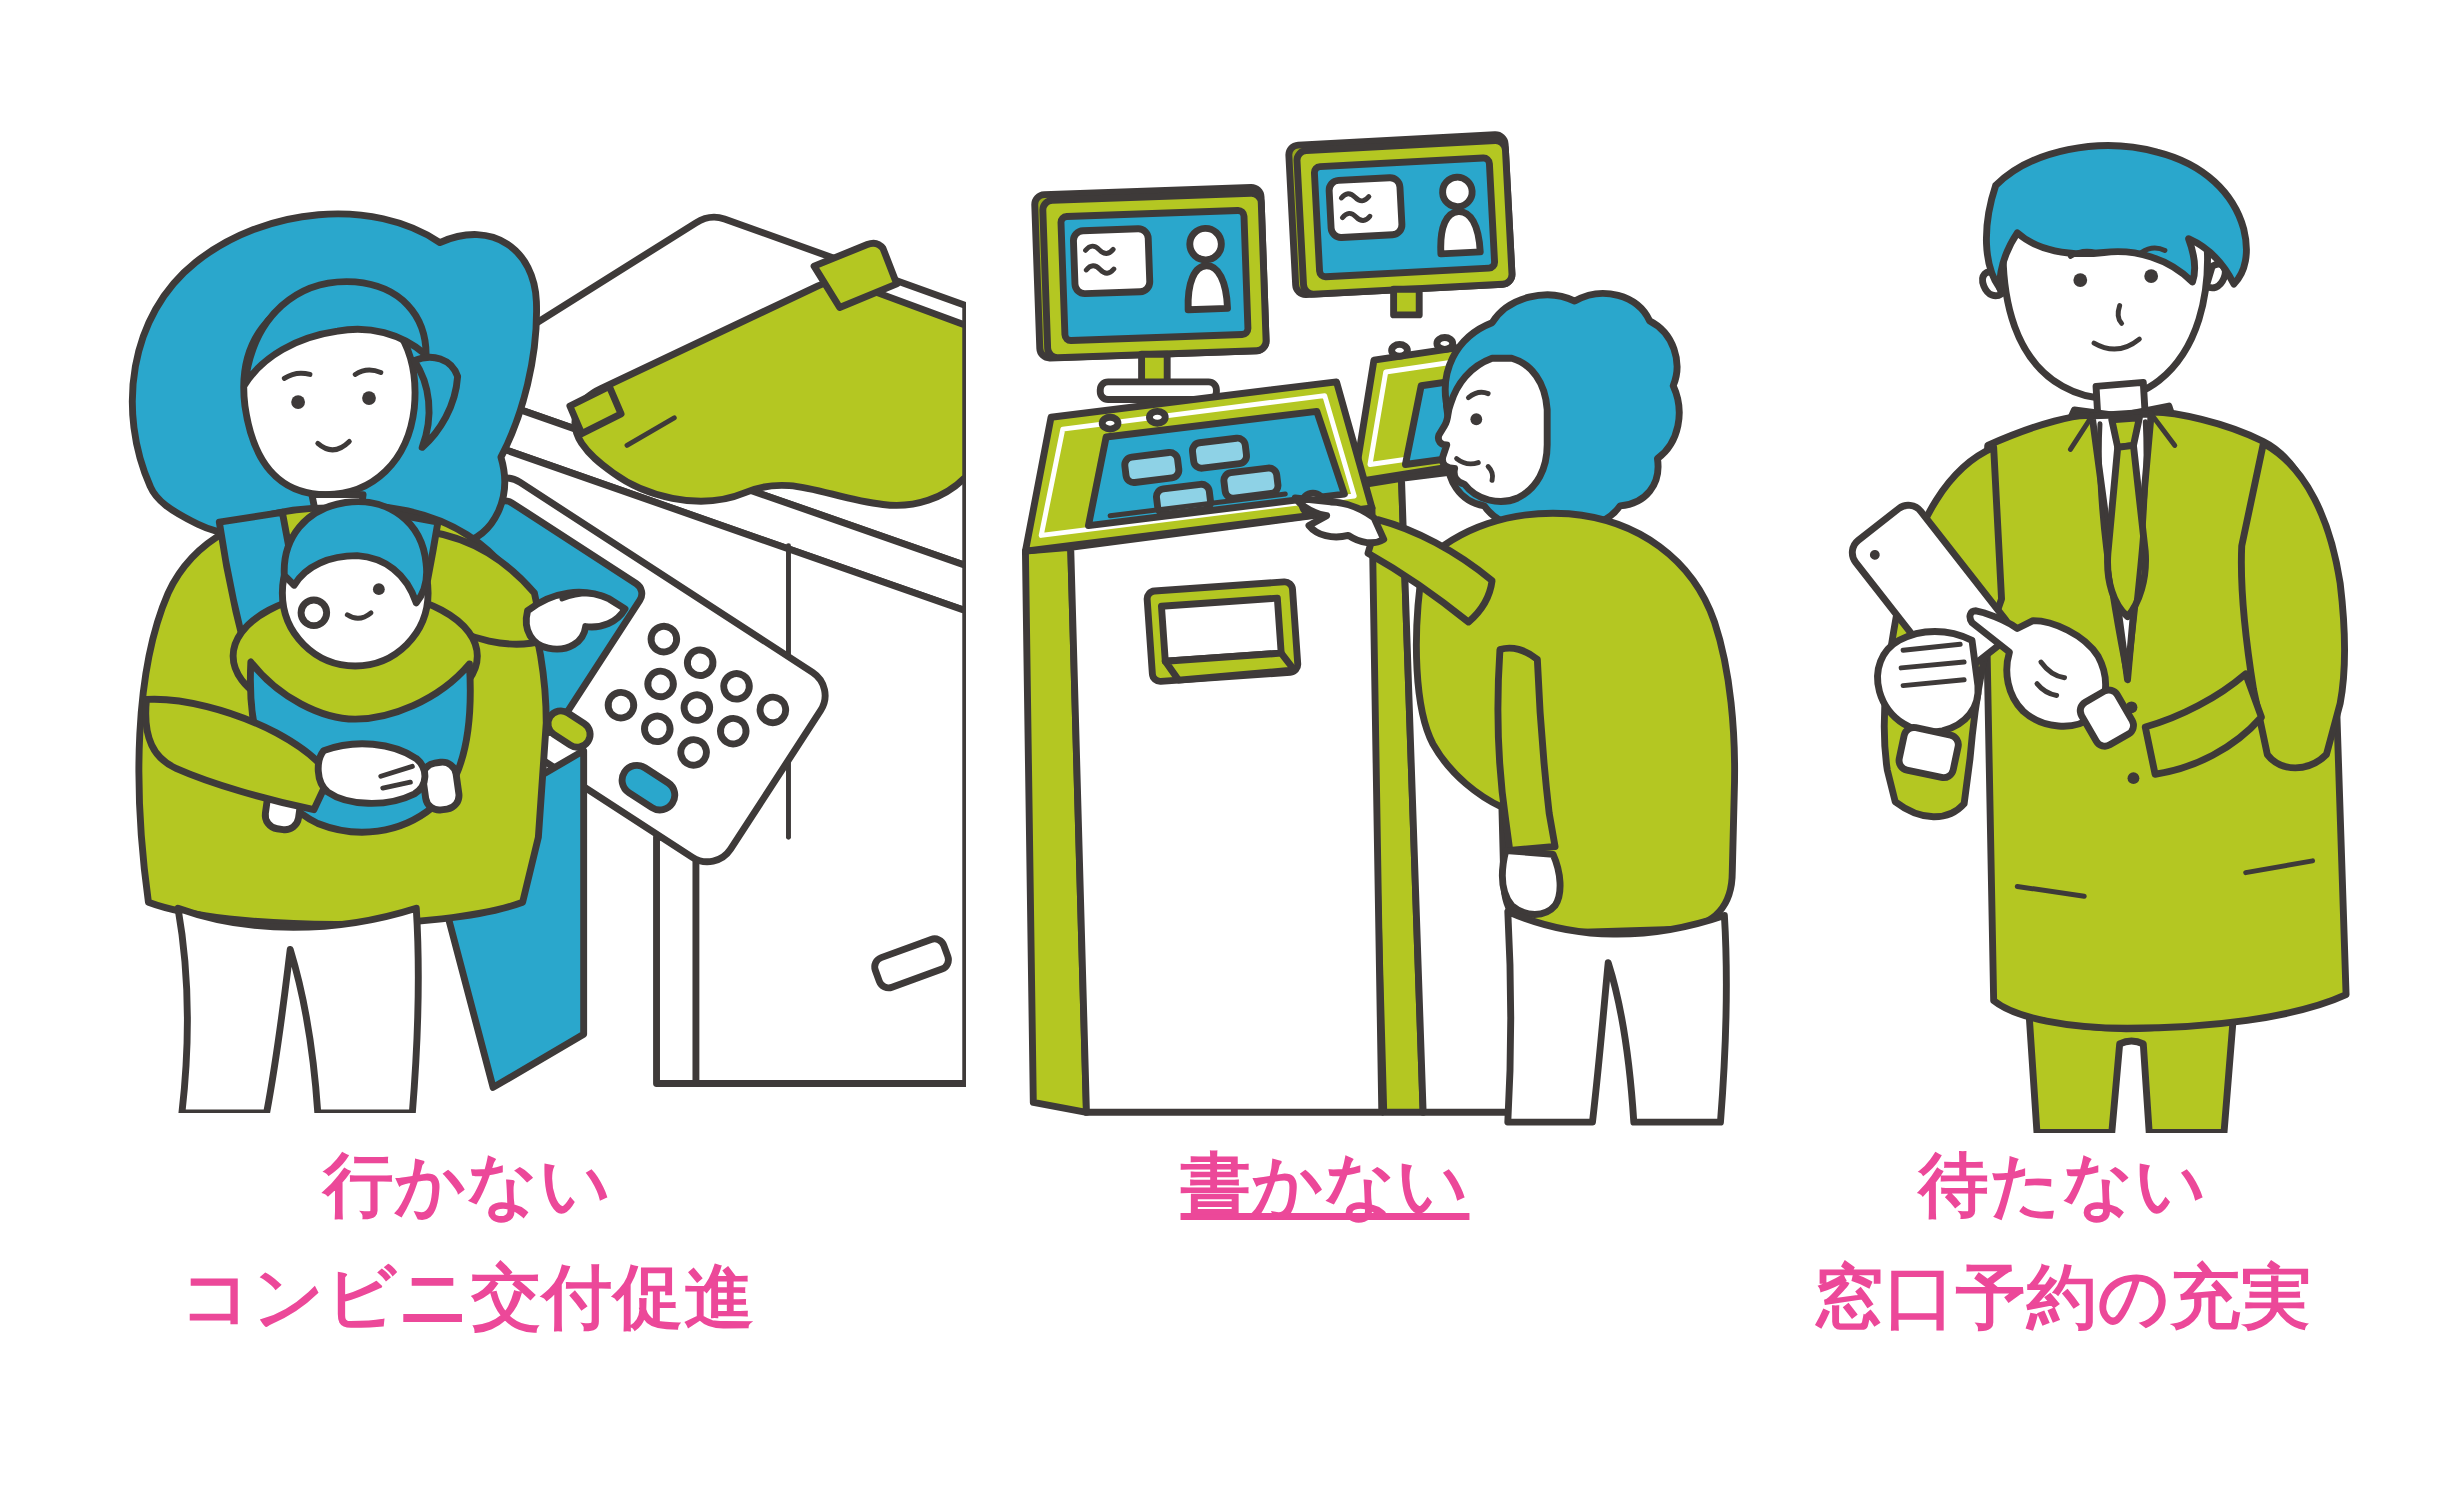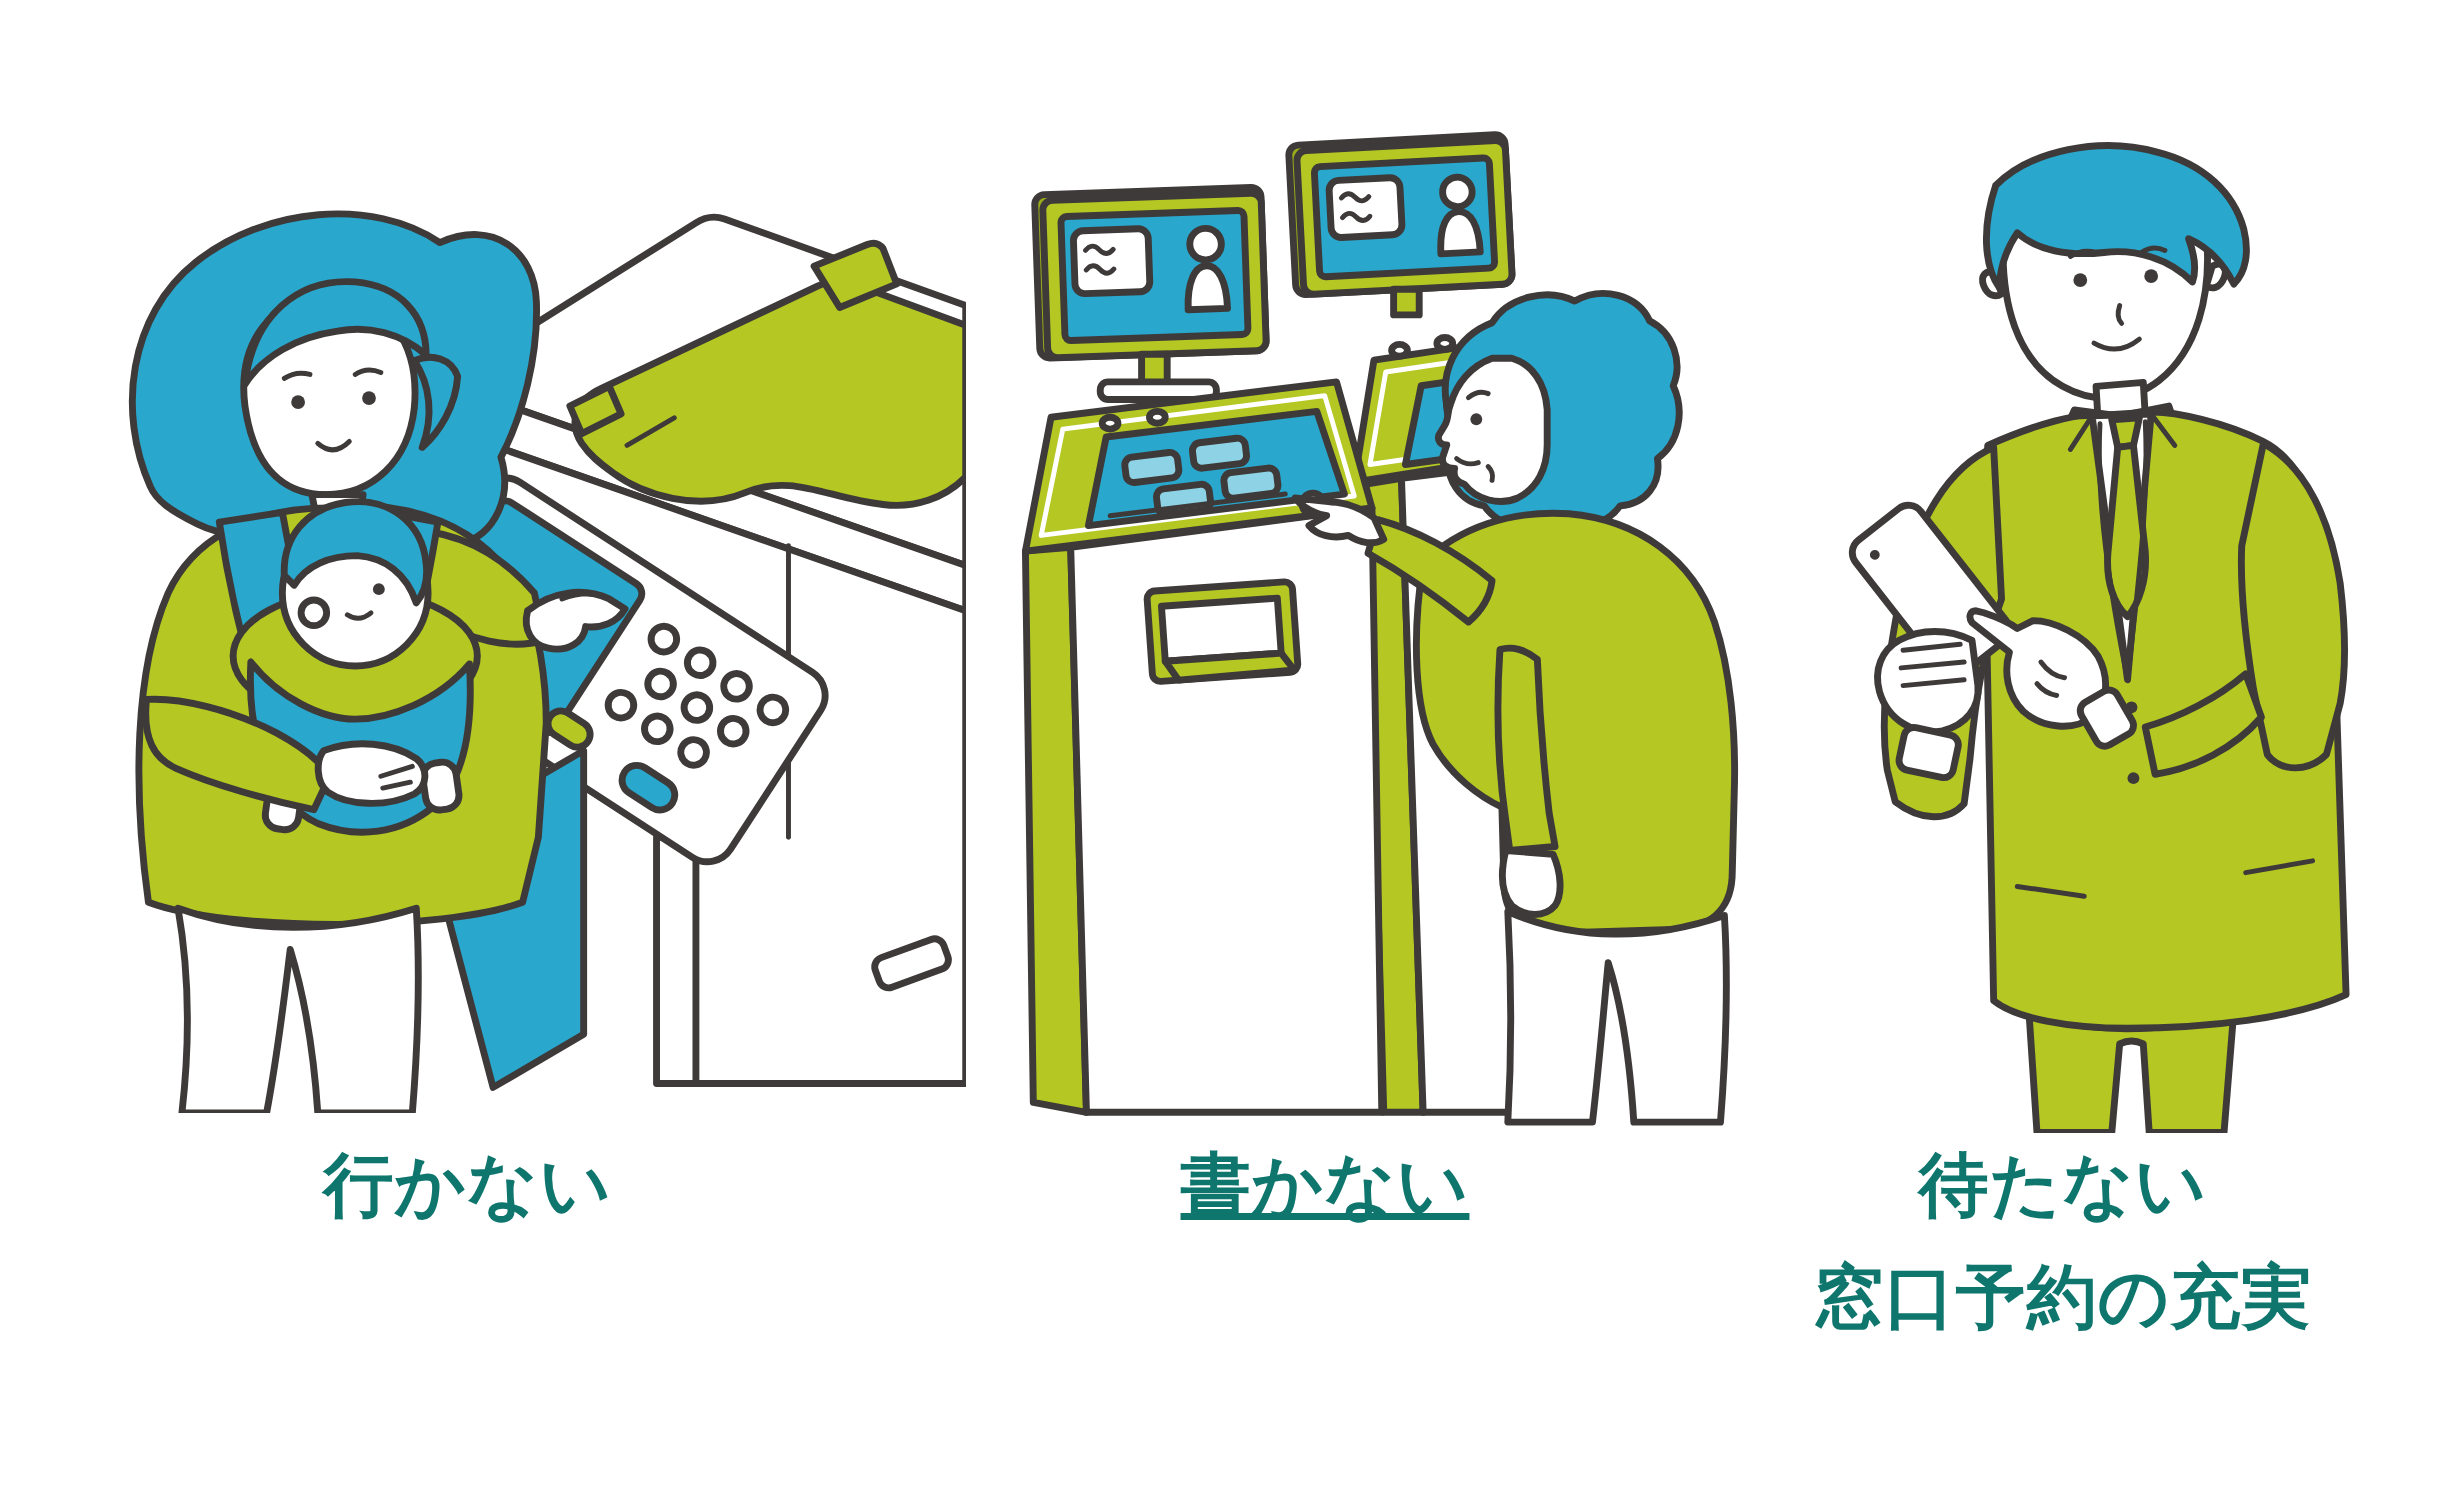--- a/index.html
+++ b/index.html
@@ -1,20 +1,20 @@
 <!DOCTYPE html>
 <html style="font-size:7.9px"><head>
 <meta charset="utf-8">
 <style>
   html,body{margin:0;padding:0;background:#ffffff;}
   .canvas{position:relative;width:2481px;height:1510px;background:#ffffff;overflow:hidden;
           font-family:"Liberation Sans","DejaVu Sans",sans-serif;}
   .illus{position:absolute;}
   .caption{position:absolute;top:1129px;width:886px;text-align:center;
-           font-weight:bold;font-size:70px;line-height:112px;color:#0f766e;letter-spacing:1px;}
+           font-weight:bold;font-size:70px;line-height:112px;color:#ec4899;letter-spacing:1px;}
   .cap-1{left:24.6px;}
   .cap-2{left:882px;text-decoration:underline;}
   .cap-3{left:1620px;}
   
   .ink *{stroke:#3e3a39;stroke-width:7;stroke-linejoin:round;stroke-linecap:round;}
   .ink .nostroke{stroke:none;}
   .ink .thin{stroke-width:5;}
   .ink .rim{stroke:#ffffff;}
 </style>
 </head>
@@ -251,20 +251,21 @@
 
         <path d="M238,508 C230,502 216,496 204,492 L196,490 C190,490 188,496 192,502 L230,532 C224,552 228,576 244,592 C264,610 296,612 314,598 C330,584 332,558 320,536 C306,514 274,500 254,500 Z" fill="#ffffff"></path>
         <path d="M262,542 q10,14 24,16 M258,564 q8,10 20,12" class="thin"></path>
         <rect x="308" y="574" width="42" height="50" rx="10" transform="rotate(-30 329 599)" fill="#ffffff"></rect>
       </g>
     </g>
   </svg>
 
   <div class="caption cap-1">
     <div>行かない</div>
+    <div>コンビニ交付促進</div>
   </div>
   <div class="caption cap-2">
     <div>書かない</div>
   </div>
   <div class="caption cap-3">
     <div>待たない</div>
     <div>窓口予約の充実</div>
   </div>
 
 </div>

